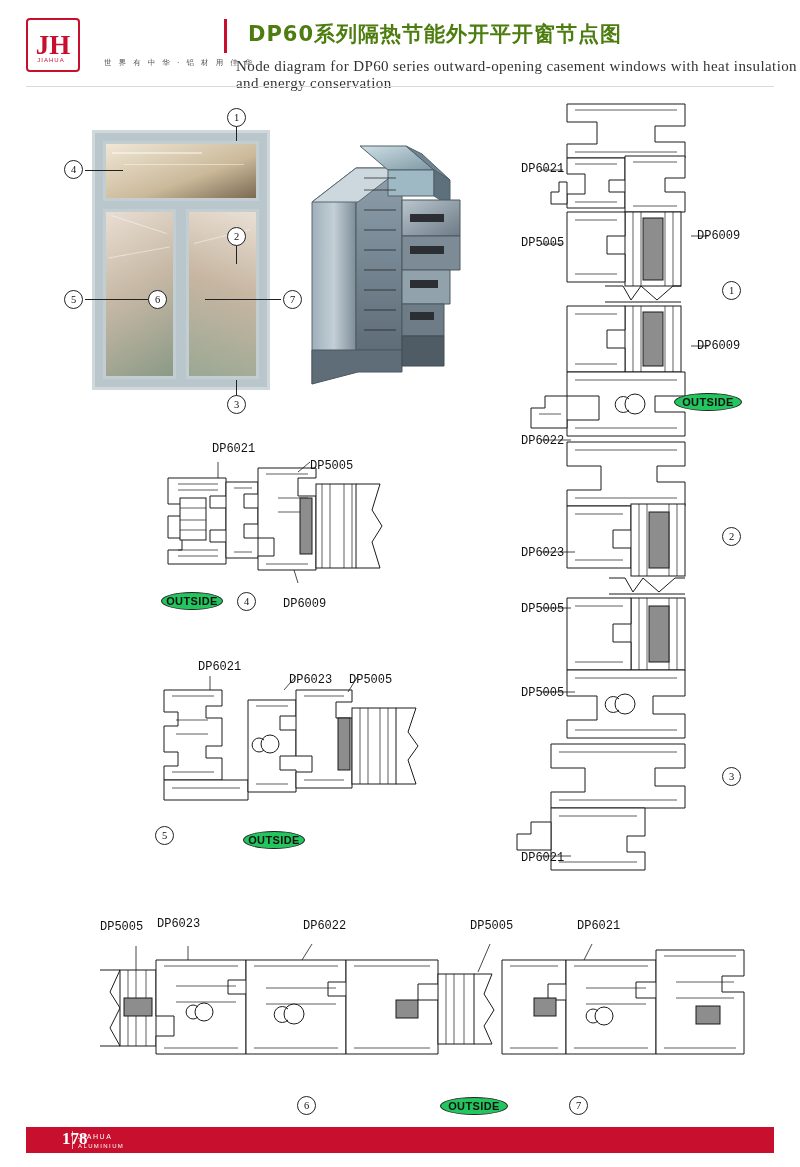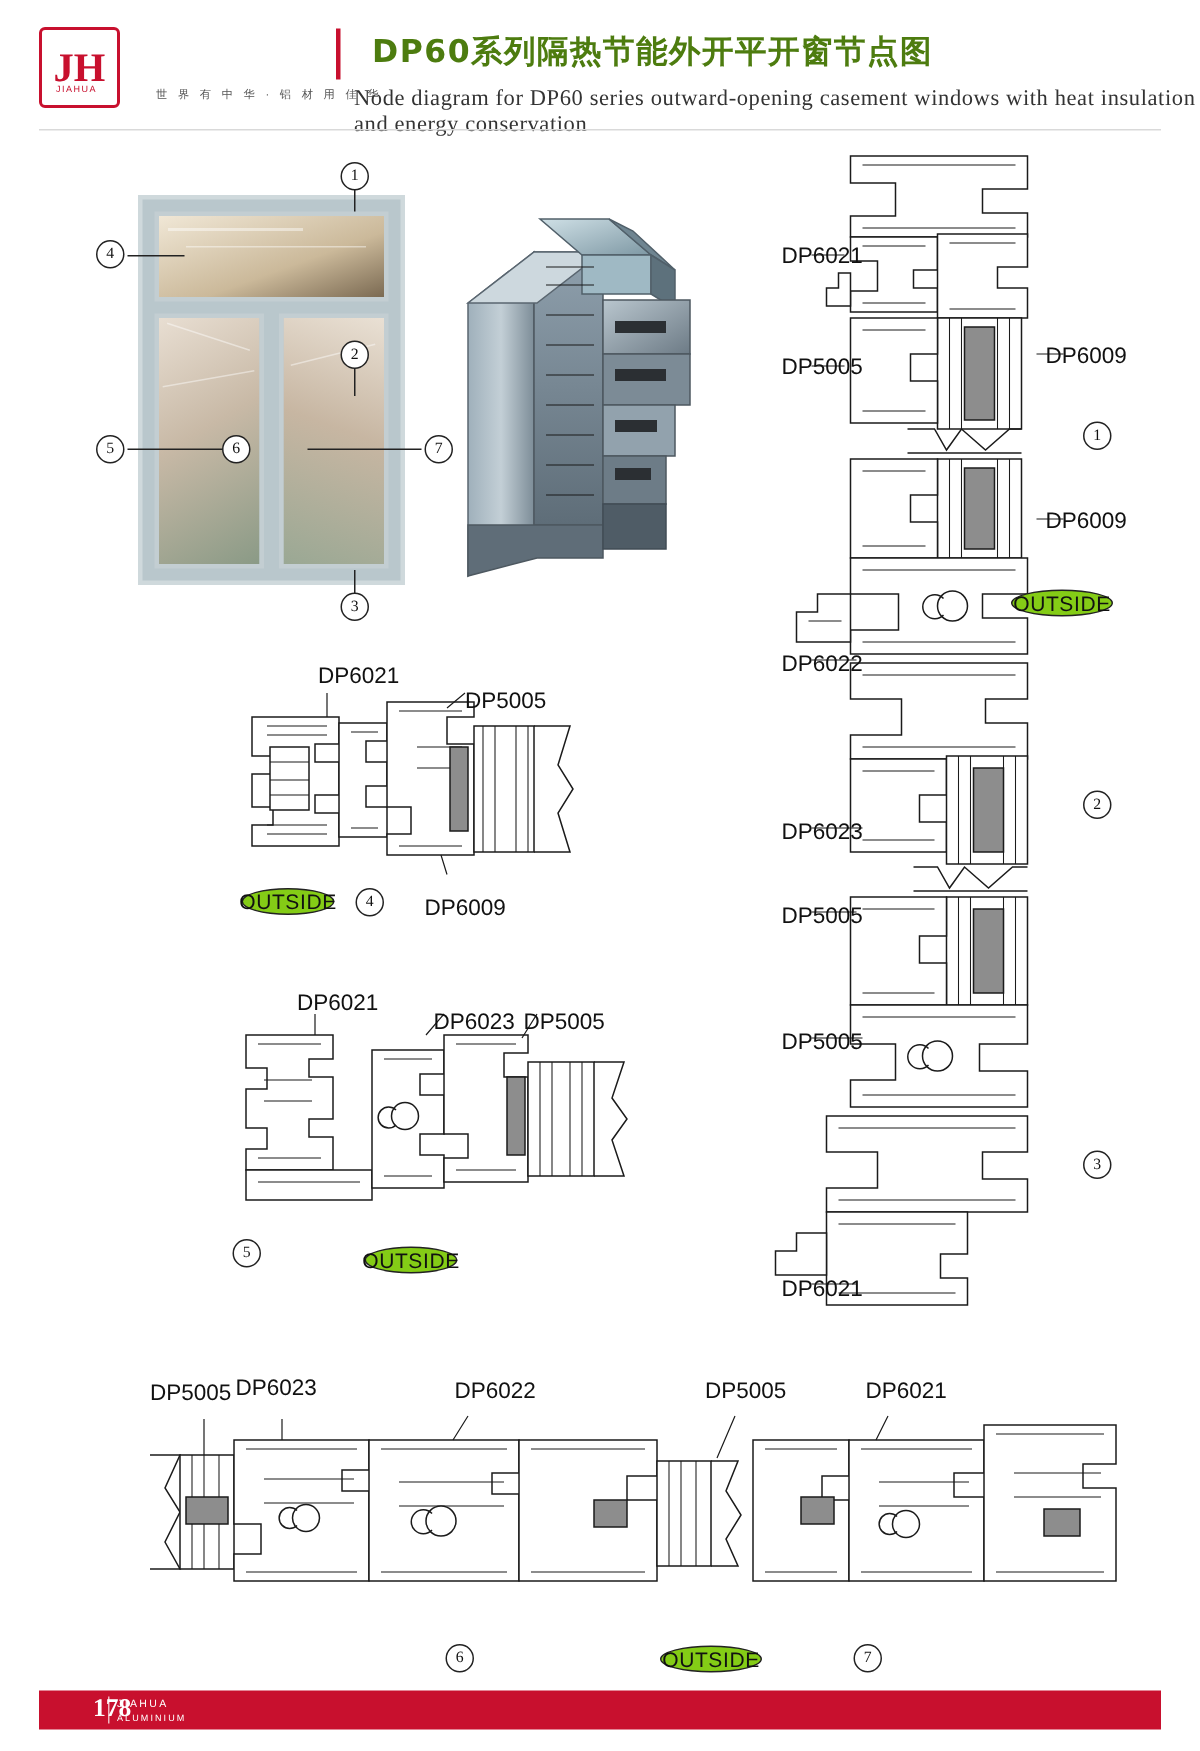--- a/index.html
+++ b/index.html
@@ -70,27 +70,27 @@
 
   
   .circ{
     position:absolute;border:1px solid #222;border-radius:50%;
     background:#fff;display:flex;align-items:center;justify-content:center;
     font-size:10.5px;color:#111;font-family:"Liberation Serif", serif;
     width:19px;height:19px;box-sizing:border-box;
   }
   .ell{
     position:absolute;border:1px solid #222;border-radius:50%;
-    background:#84cc16;display:flex;align-items:center;justify-content:center;
-    font-size:14px;color:#111;letter-spacing:.4px;
-    box-sizing:border-box;padding:0 2px;
+    background:#22c55e;display:flex;align-items:center;justify-content:center;
+    font-size:11px;color:#111;letter-spacing:.4px;
+    box-sizing:border-box;padding:0 2px;font-weight:bold;
   }
   .lbl{
-    position:absolute;font-size:15px;color:#111;white-space:nowrap;
-    font-family:Liberation Sans, sans-serif;
+    position:absolute;font-size:12px;color:#111;white-space:nowrap;
+    font-family:Liberation Mono, monospace;
   }
   .ln{position:absolute;background:#222;}
 
   
   .photo{
     position:absolute;left:92px;top:130px;width:178px;height:260px;
     background:#b9c7cc;border:3px solid #cfd9dc;box-sizing:border-box;
   }
   .ph-top{
     position:absolute;left:8px;top:8px;right:8px;height:60px;

